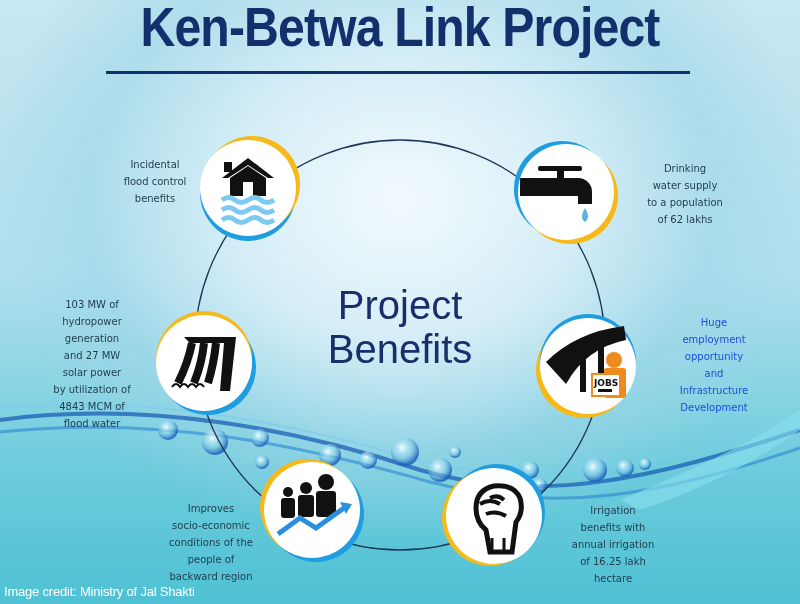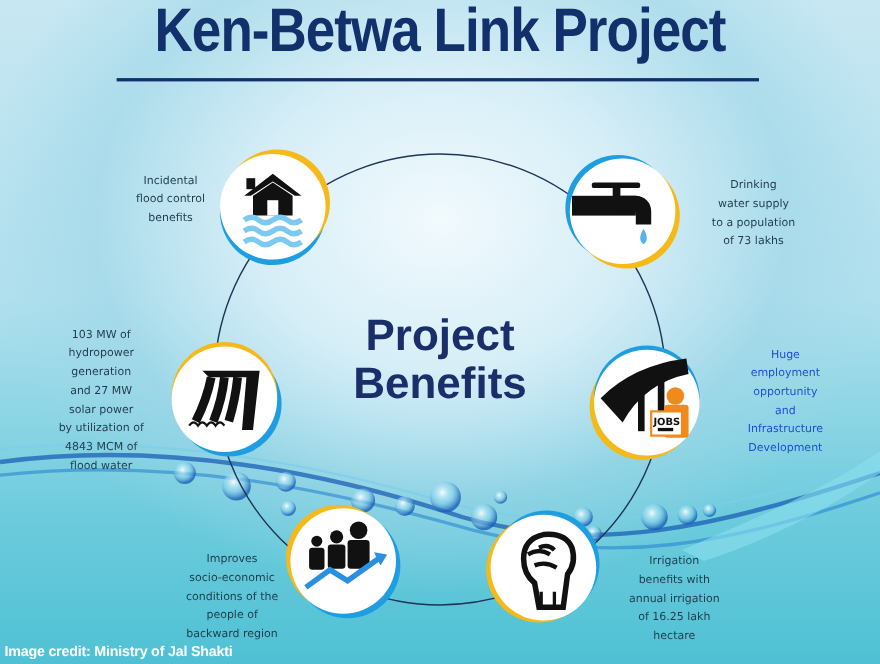--- a/index.html
+++ b/index.html
@@ -9,28 +9,28 @@
     background:
       radial-gradient(ellipse 420px 340px at 400px 200px, #f2fafd 0%, #d6eef7 40%, rgba(160,215,232,0.6) 75%, rgba(120,200,222,0) 100%),
       linear-gradient(180deg, #c7e7f2 0%, #b2e0ee 45%, #6ccbdc 78%, #4fc1d4 100%);
   }
   .title { position: absolute; left: 0; right: 0; top: -6px; text-align: center;
     font-family: "Liberation Sans", sans-serif; font-weight: bold; font-size: 56px;
     color: #12306b; letter-spacing: -1px; transform: scaleX(0.86); }
   .title-rule { position: absolute; left: 106px; width: 584px; top: 71px; height: 3px; background: #12306b; }
   svg.deco { position: absolute; left: 0; top: 0; }
   .center-label { position: absolute; left: 300px; top: 283px; width: 200px; text-align: center;
-    font-family: "Liberation Sans", sans-serif; font-size: 40px; line-height: 44px; color: #1a2f6a; font-weight: bold; }
+    font-family: "Liberation Sans", sans-serif; font-size: 40px; line-height: 44px; color: #1a2f6a; }
   .benefit { position: absolute; text-align: center; font-family: "DejaVu Sans", sans-serif;
     font-size: 10px; line-height: 17px; color: #1f3b4d; white-space: pre-line; }
   .icon-circle { position: absolute; width: 96px; height: 96px; border-radius: 50%; background: #fff;
     box-sizing: border-box; }
   .icon-circle svg { position: absolute; left: 0; top: 0; }
   .credit { position: absolute; left: 4px; top: 584px; font-family: "Liberation Sans", sans-serif;
-    font-size: 13px; color: #ffffff; font-weight: bold; letter-spacing: -0.2px; }
+    font-size: 13px; color: #ffffff; font-weight: normal; letter-spacing: -0.2px; }
 </style>
 </head>
 <body>
 
 <div class="bg"></div>
 
 <svg class="deco" width="800" height="604">
   <defs>
     <radialGradient id="bub" cx="40%" cy="35%" r="60%">
       <stop offset="0%" stop-color="#ffffff" stop-opacity="0.9"></stop>
@@ -89,21 +89,21 @@
     <rect x="20" y="22" width="44" height="5" rx="2" fill="#111"></rect>
     <rect x="39" y="26" width="7" height="10" fill="#111"></rect>
     <rect x="2" y="34" width="58" height="18" fill="#111"></rect>
     <path d="M46,34 h14 a14,14 0 0 1 14,14 v12 h-14 v-10 a2,2 0 0 0 -2,-2 h-12 z" fill="#111"></path>
     <path d="M67,64 q-6,10 0,14 q6,-4 0,-14 z" fill="#55b3e6"></path>
   </svg>
 </div>
 <div class="benefit" style="left:620px; top:160px; width:130px;">Drinking
 water supply
 to a population
-of 73 lakhs</div>
+of 62 lakhs</div>
 
 <div class="benefit" style="left:26px; top:296px; width:132px;">103 MW of
 hydropower
 generation
 and 27 MW
 solar power
 by utilization of
 4843 MCM of
 flood water</div>
 <div class="icon-circle" style="left:156px; top:315px; box-shadow: 0 -4px 0 0 #f6b91a, 4px 4px 0 0 #1e9ee0;">

